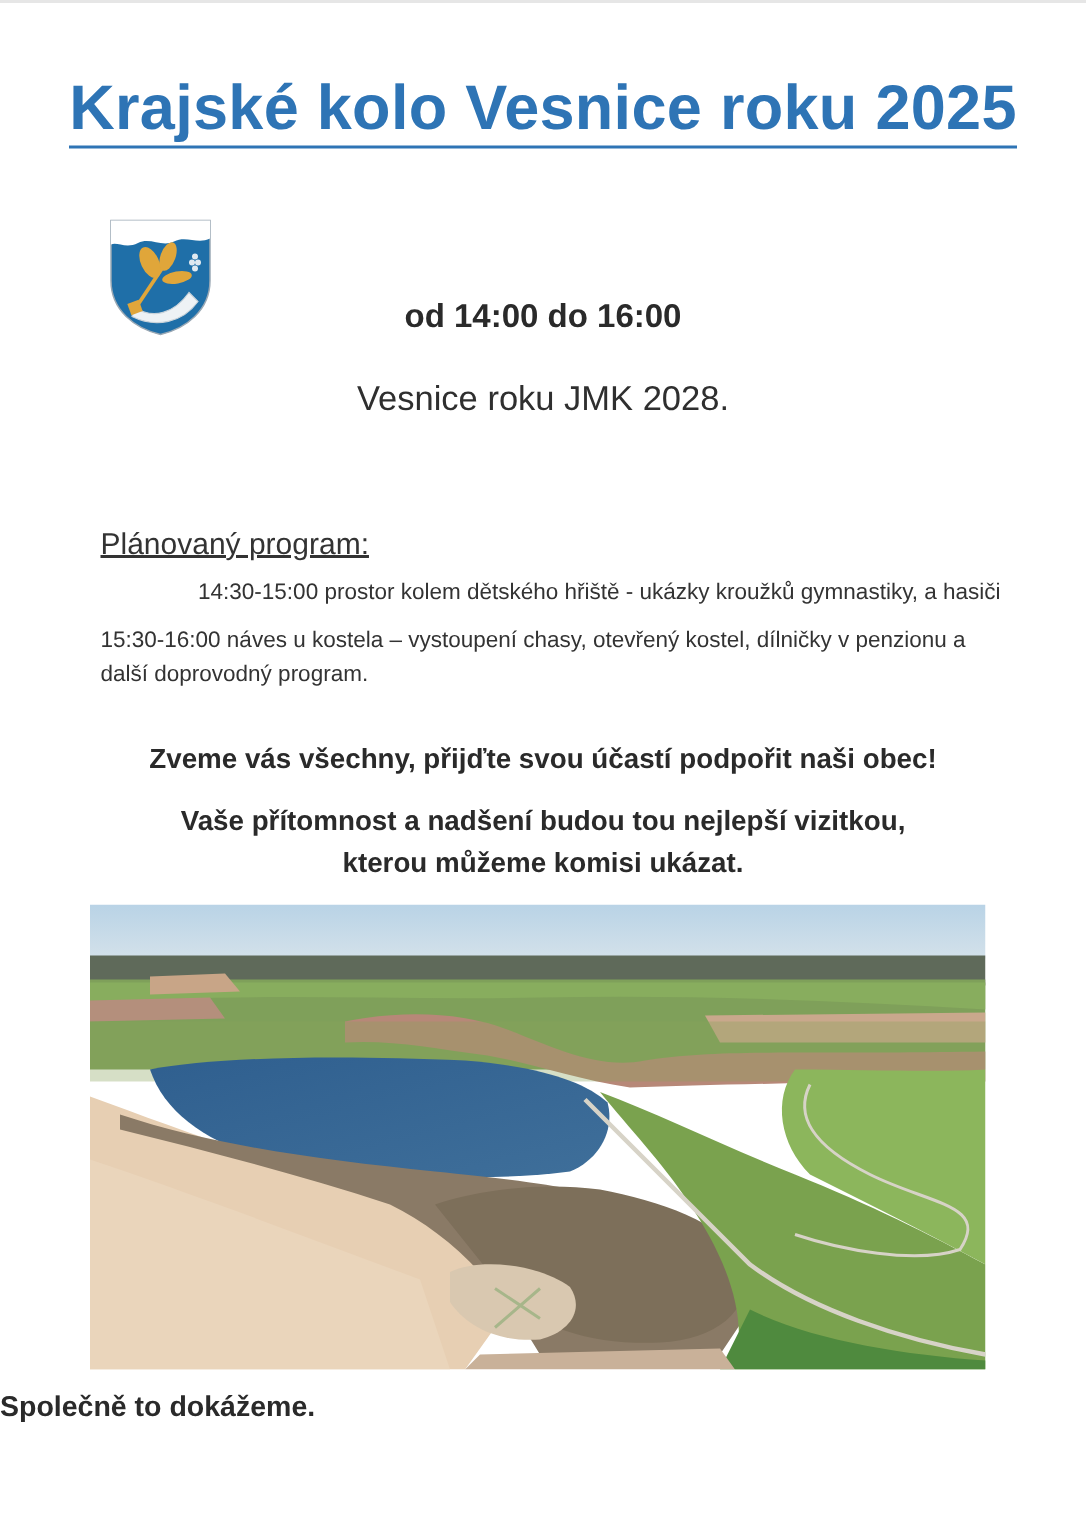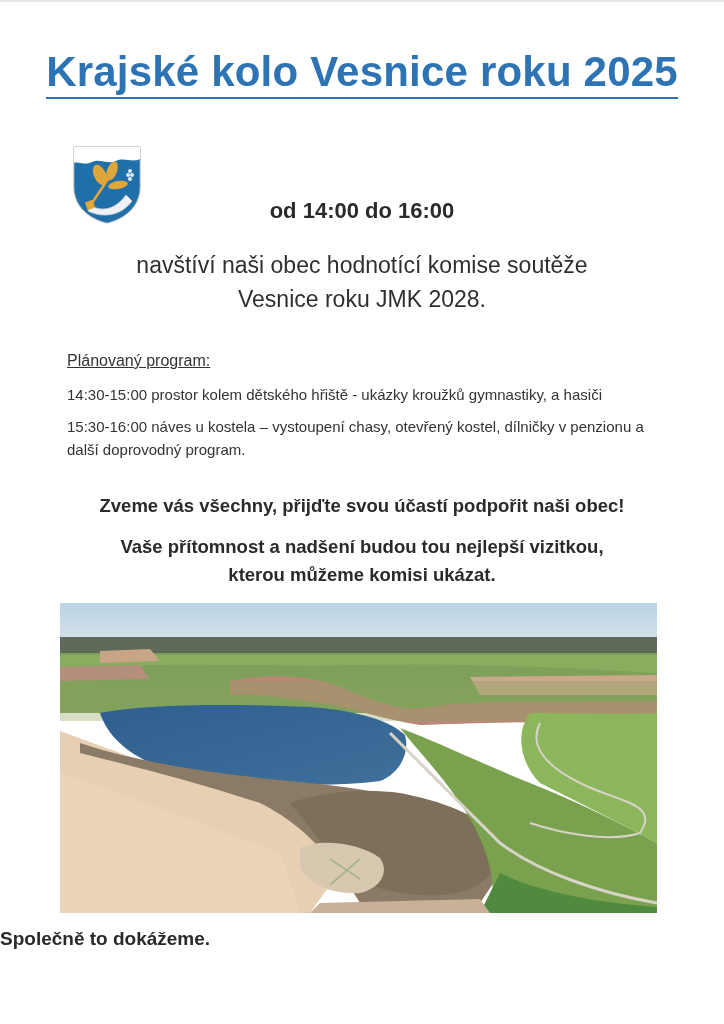--- a/index.html
+++ b/index.html
@@ -13,21 +13,21 @@
     position: absolute; left: 0; width: 724px; top: 48px; text-align: center;
     font-size: 42px; font-weight: bold; color: #2e74b5; letter-spacing: 0.2px;
   }
   .title span { border-bottom: 2px solid #2e74b5; padding-bottom: 2px; }
   .crest { position: absolute; left: 72px; top: 145px; width: 70px; height: 80px; }
   .date-line { position: absolute; left: 175px; top: 140px; white-space: nowrap; }
   .date-prefix { font-size: 25px; color: #2f2f2f; }
   .date-main { font-size: 31px; font-weight: bold; color: #2a2a2a; margin-left: 14px; }
   .time-line { position: absolute; left: 0; width: 724px; top: 198px; text-align: center; font-size: 22px; font-weight: bold; color: #2a2a2a; }
   .visit { position: absolute; left: 0; width: 724px; top: 248px; text-align: center; font-size: 23px; line-height: 34px; color: #2f2f2f; }
-  .program-head { position: absolute; left: 67px; top: 352px; font-size: 16px; text-decoration: underline; color: #333; }
+  .program-head { position: absolute; left: 67px; top: 352px; font-size: 20px; text-decoration: underline; color: #333; }
   .program-item { position: absolute; left: 67px; font-size: 15px; line-height: 23px; color: #333; width: 600px; }
   .invite { position: absolute; left: 0; width: 724px; text-align: center; font-weight: bold; font-size: 18.5px; color: #2a2a2a; line-height: 28px; }
   .photo { position: absolute; left: 60px; top: 603px; width: 597px; height: 310px; overflow: hidden; }
   .closing { position: absolute; left: 0; width: 724px; top: 928px; text-align: left; font-size: 19px; font-weight: bold; color: #2a2a2a; }
 </style>
 </head>
 <body>
 
 <div class="page">
   <div class="top-rule"></div>
@@ -48,26 +48,25 @@
     <circle cx="58" cy="34" r="2" fill="#dfe9f0"></circle>
       <circle cx="58" cy="26" r="2" fill="#dfe9f0"></circle>
     <path d="M18 60 C30 68 44 64 54 50 L60 56 C50 70 32 74 16 66 Z" fill="#eef2f5" stroke="#c9d3da" stroke-width="0.8"></path>
     <rect x="14" y="56" width="8" height="8" fill="#e0a63a" transform="rotate(-20 18 60)"></rect>
   </svg>
 
 
   <div class="time-line">od 14:00 do 16:00</div>
 
   <div class="visit">
-    <div>navštíví naši obec hodnotící komise soutěže</div>
     <div>Vesnice roku JMK 2028.</div>
   </div>
 
   <div class="program-head">Plánovaný program:</div>
-  <div class="program-item" style="top:383px;">14:30-15:00 prostor kolem dětského hřiště - ukázky kroužků gymnastiky, a hasiči</div>
+  <div class="program-item" style="top:383px;text-align:right;">14:30-15:00 prostor kolem dětského hřiště - ukázky kroužků gymnastiky, a hasiči</div>
   <div class="program-item" style="top:415px;">15:30-16:00 náves u kostela – vystoupení chasy, otevřený kostel, dílničky v penzionu a další doprovodný program.</div>
 
   <div class="invite" style="top:533px;">Vaše přítomnost a nadšení budou tou nejlepší vizitkou,</div>
   <div class="invite" style="top:492px;">Zveme vás všechny, přijďte svou účastí podpořit naši obec!</div>
   <div class="invite" style="top:561px;">kterou můžeme komisi ukázat.</div>
 
   <svg class="photo" viewBox="0 0 597 310" preserveAspectRatio="none">
     <defs>
       <linearGradient id="sky" x1="0" y1="0" x2="0" y2="1">
         <stop offset="0" stop-color="#b9d3e6"></stop>

